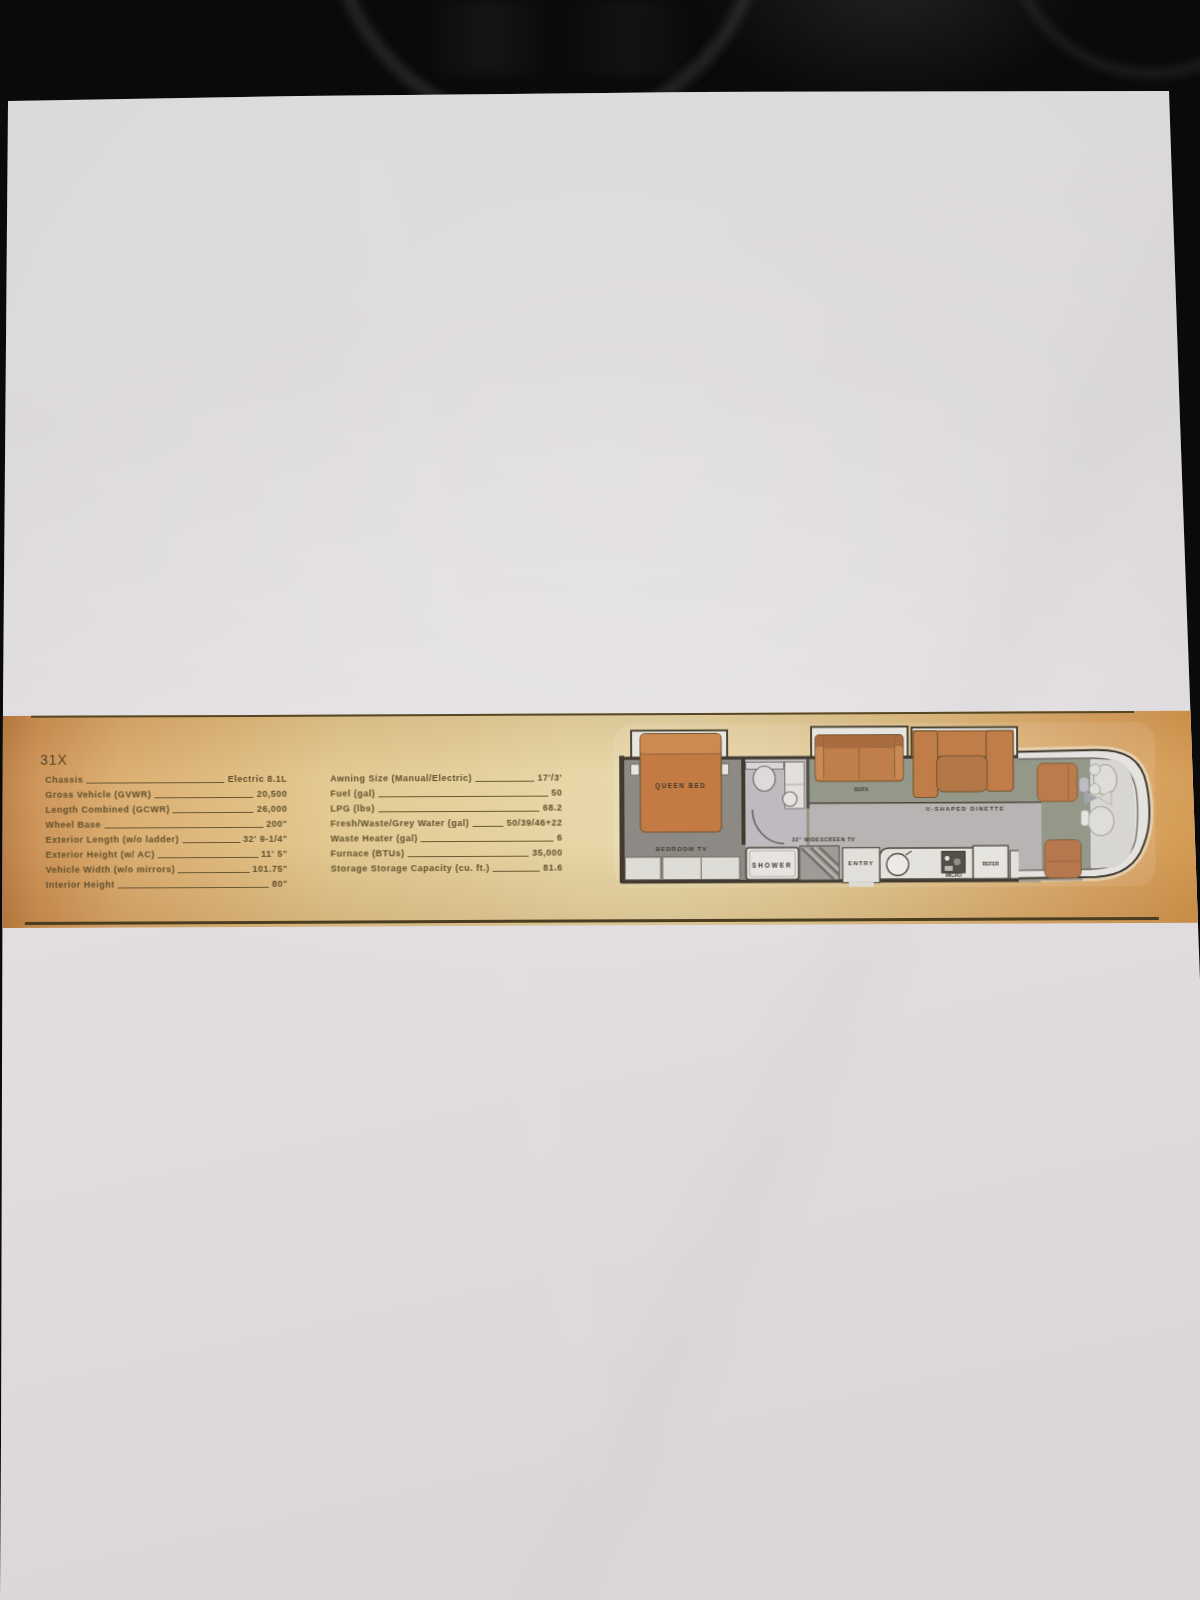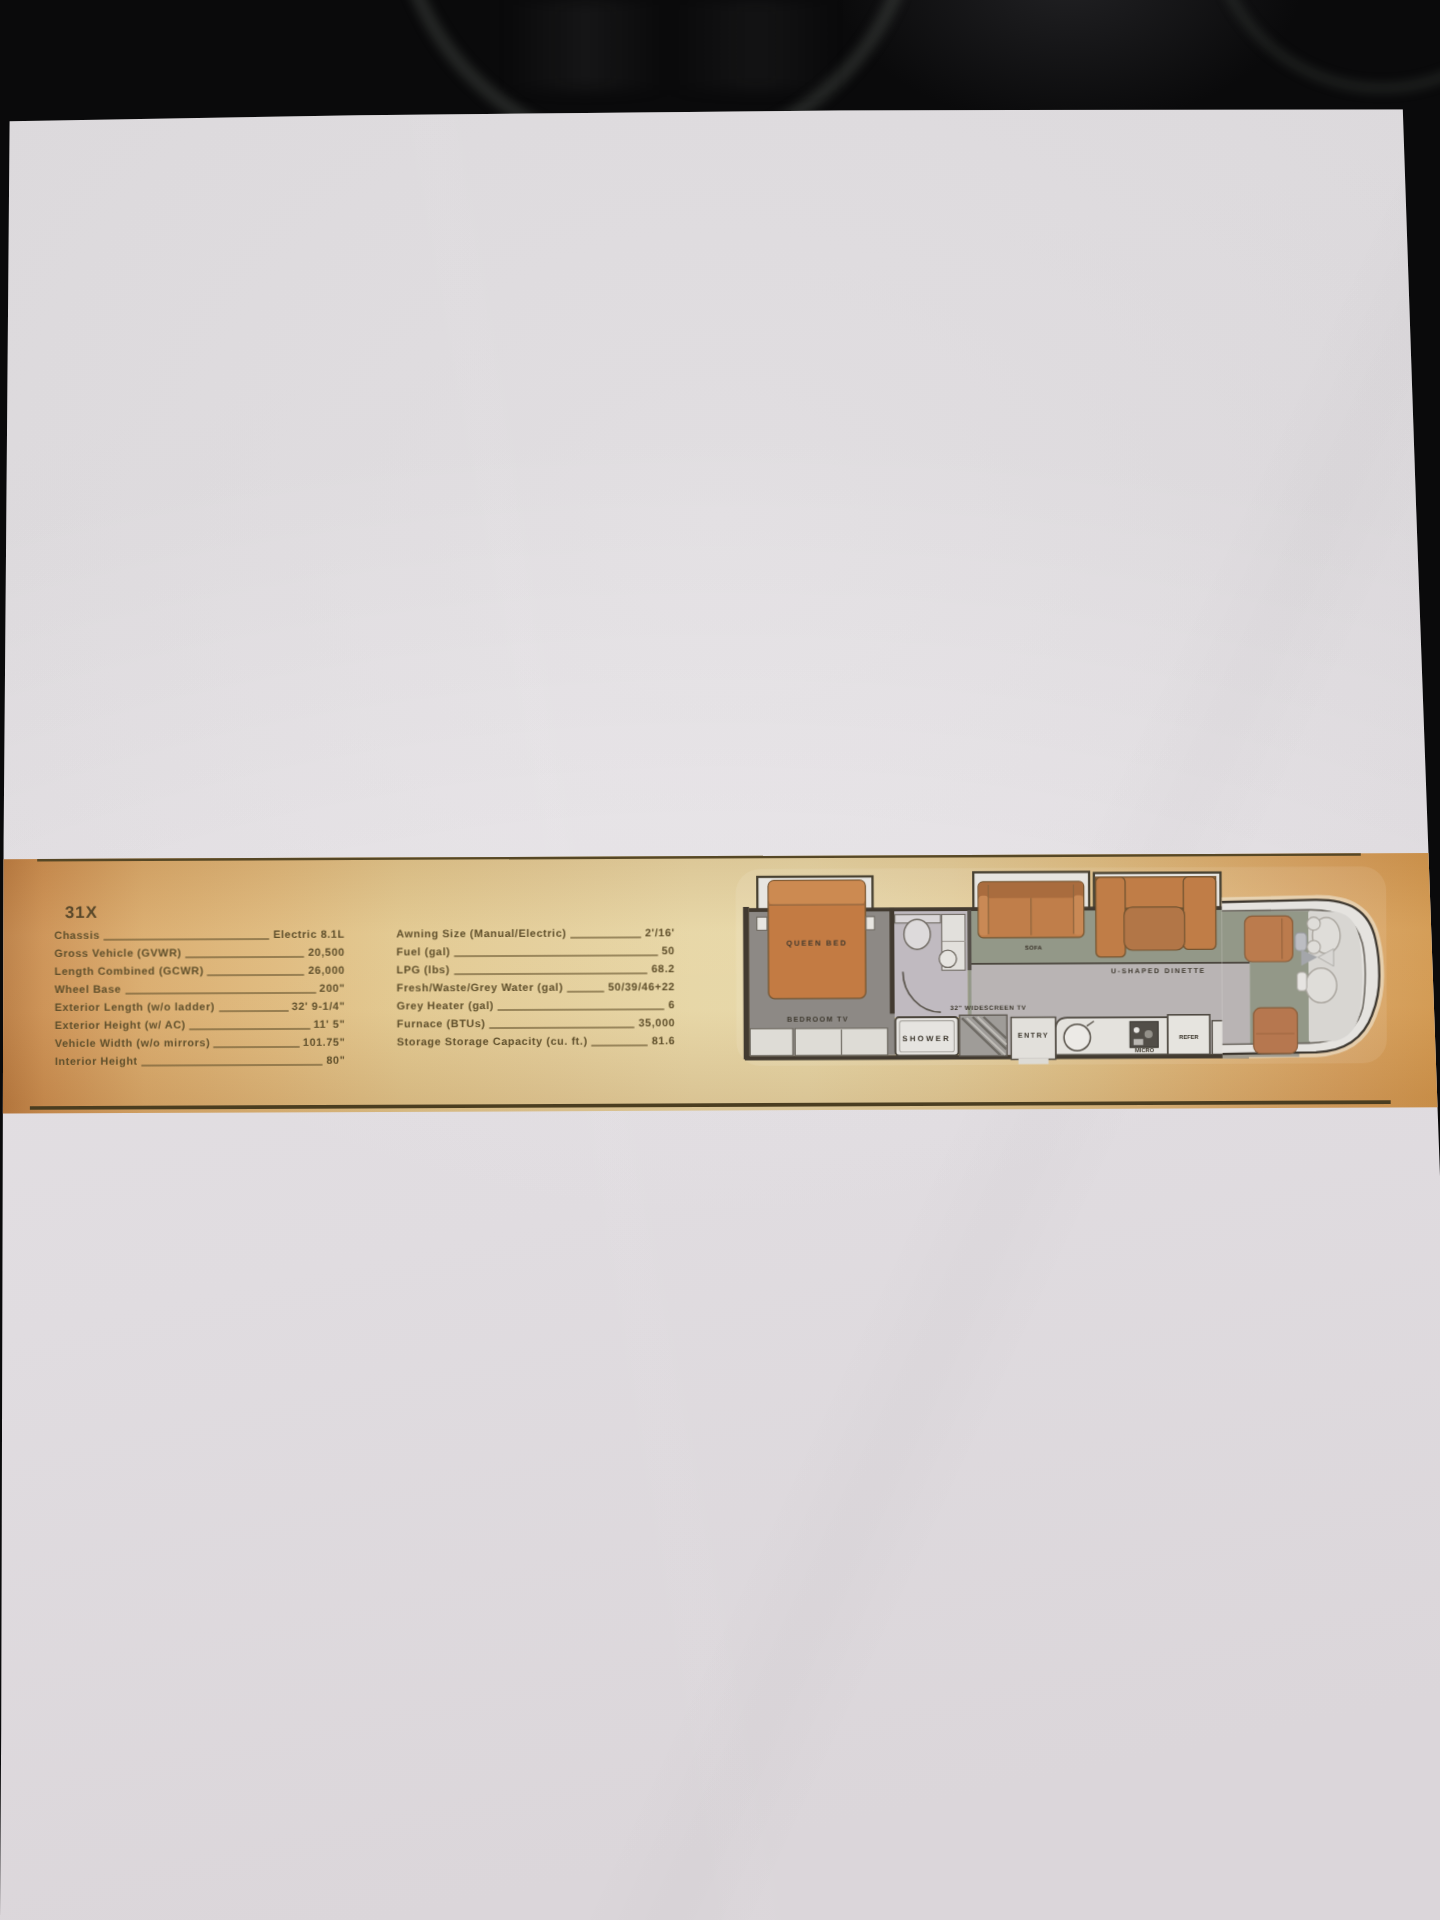--- a/index.html
+++ b/index.html
@@ -19,21 +19,21 @@
 .shade{position:absolute;inset:0;background:
  linear-gradient(115deg, transparent 63%, rgba(0,0,0,.015) 67%, transparent 71%),
  linear-gradient(80deg, transparent 39%, rgba(255,255,255,.022) 42%, transparent 46%),
  radial-gradient(1500px 950px at 50% 82%, transparent 65%, rgba(0,0,0,.04) 100%)}
 .band{position:absolute;left:0;top:716px;width:1200px;height:212px;transform:rotate(-.25deg);transform-origin:0 0;background:
  linear-gradient(180deg, rgba(130,75,25,.10), rgba(255,250,210,.07) 30%, rgba(255,250,210,.05) 60%, rgba(130,75,25,.12) 96%),
  linear-gradient(90deg,#b87a41 0,#cb8f52 3%,#d9aa6c 10%,#deb87c 19%,#e1c78f 28%,#e3cd9a 38%,#e6d5a5 48%,#e6d6a7 56%,#e3ce9c 66%,#dfc087 76%,#dbaf71 85%,#d6a05f 93%,#d1964d 100%)}
 .rule{position:absolute;background:#4f4123}
 .rule.top{left:31px;right:66px;top:0;height:2.3px;background:#564725}
 .rule.bot{left:24px;right:42px;top:205.5px;height:3px;background:#4a3d20}
-.title{position:absolute;left:54px;top:36px;font-size:14px;font-weight:700;color:#59482a;letter-spacing:.8px;filter:blur(.42px)}
+.title{position:absolute;left:40px;top:36px;font-size:14px;font-weight:400;color:#59482a;letter-spacing:.8px;filter:blur(.42px)}
 .col{position:absolute;top:60px;color:#5f4f2b;font-size:9px;font-weight:700;letter-spacing:.5px;filter:blur(.52px)}
 .row{display:flex;align-items:flex-end;height:9px;margin-bottom:6px;white-space:nowrap}
 .lead{flex:1;border-bottom:1.1px solid #6b5832;margin:0 3px 1px 3px;min-width:8px}
 .fp{position:absolute;left:0;top:0;width:1200px;height:212px;filter:blur(.5px) saturate(.93)}
 .fp text{font-family:"Liberation Sans",sans-serif;font-weight:700;fill:#3e382d}
 </style>
 </head>
 <body>
 
 <div class="bg"></div>
@@ -96,39 +96,39 @@
           <span>Interior Height</span>
           <span class="lead"></span>
           <span>80"</span>
         </div>
 </div>
 
 <div class="col" style="left:330px;width:232px">
 <div class="row">
           <span>Awning Size (Manual/Electric)</span>
           <span class="lead"></span>
-          <span>2'/16'</span>
+          <span>17'/3'</span>
         </div>
 <div class="row">
           <span>Fuel (gal)</span>
           <span class="lead"></span>
           <span>50</span>
         </div>
 <div class="row">
           <span>LPG (lbs)</span>
           <span class="lead"></span>
           <span>68.2</span>
         </div>
 <div class="row">
           <span>Fresh/Waste/Grey Water (gal)</span>
           <span class="lead"></span>
           <span>50/39/46+22</span>
         </div>
 <div class="row">
-          <span>Grey Heater (gal)</span>
+          <span>Waste Heater (gal)</span>
           <span class="lead"></span>
           <span>6</span>
         </div>
 <div class="row">
           <span>Furnace (BTUs)</span>
           <span class="lead"></span>
           <span>35,000</span>
         </div>
 <div class="row">
           <span>Storage Storage Capacity (cu. ft.)</span>

